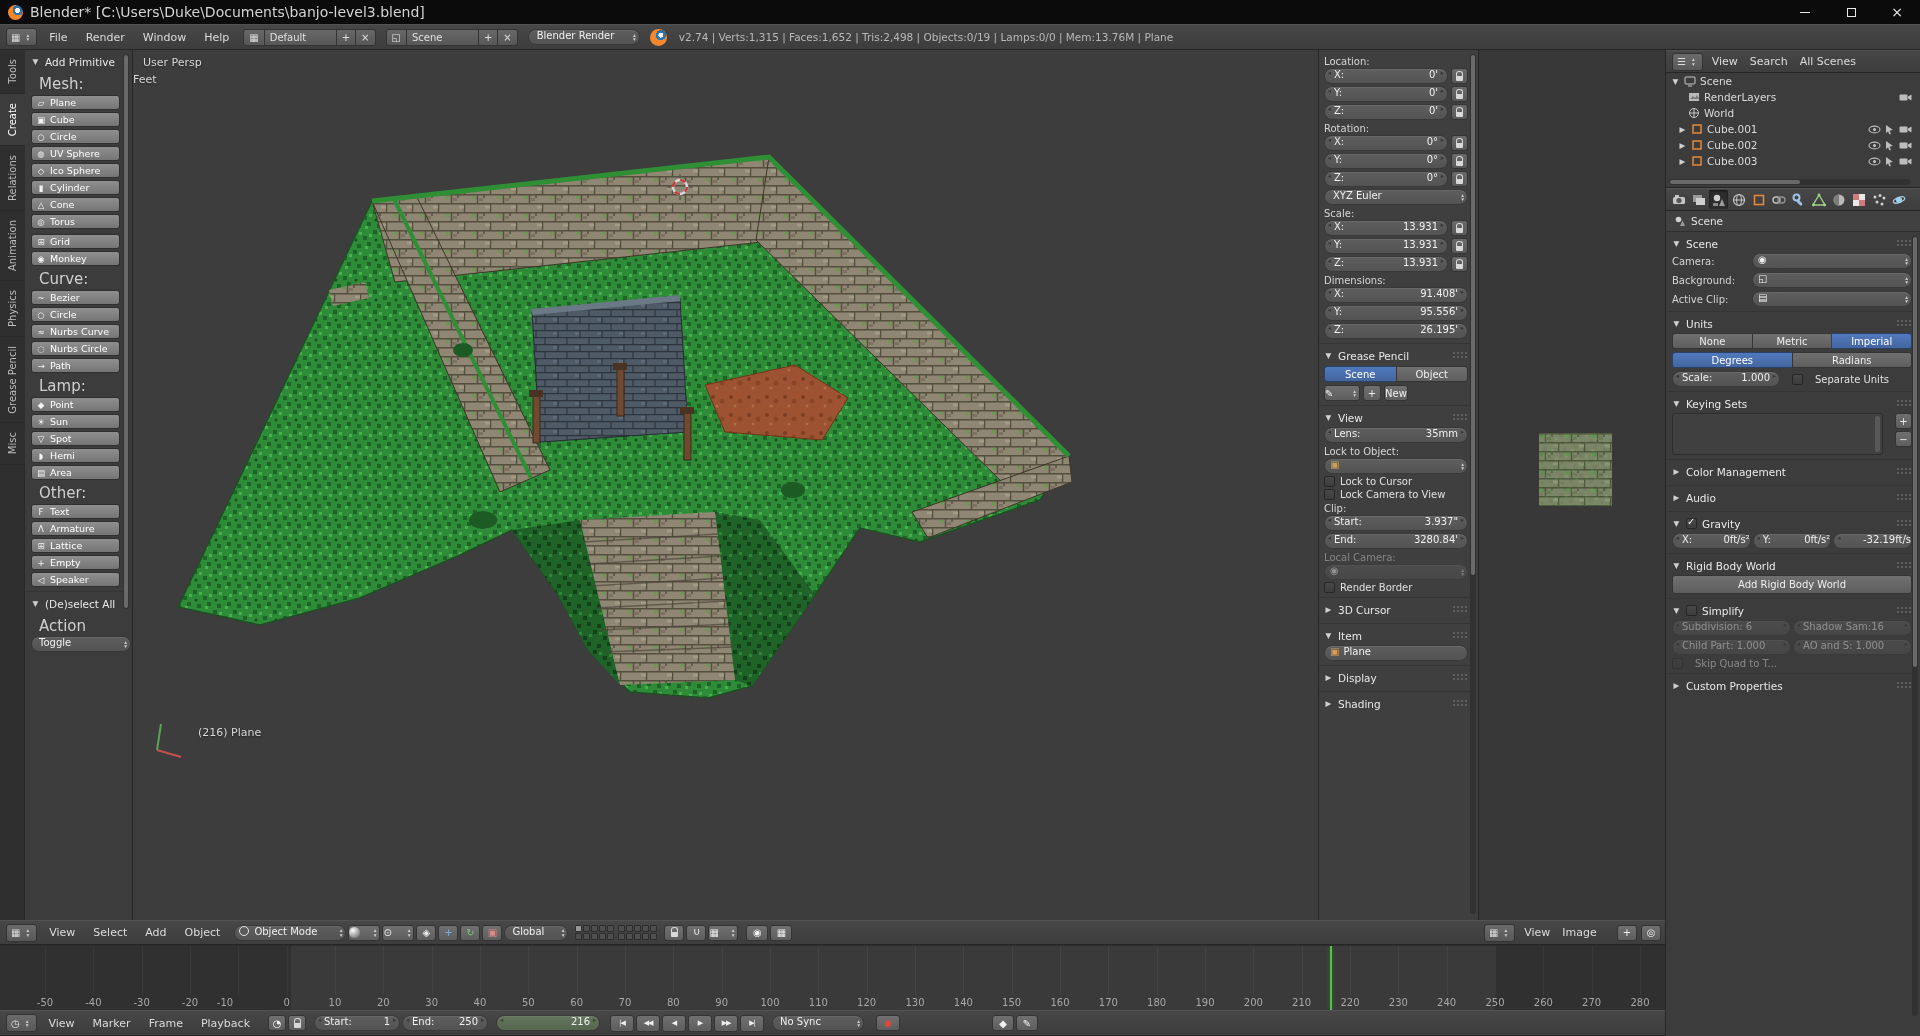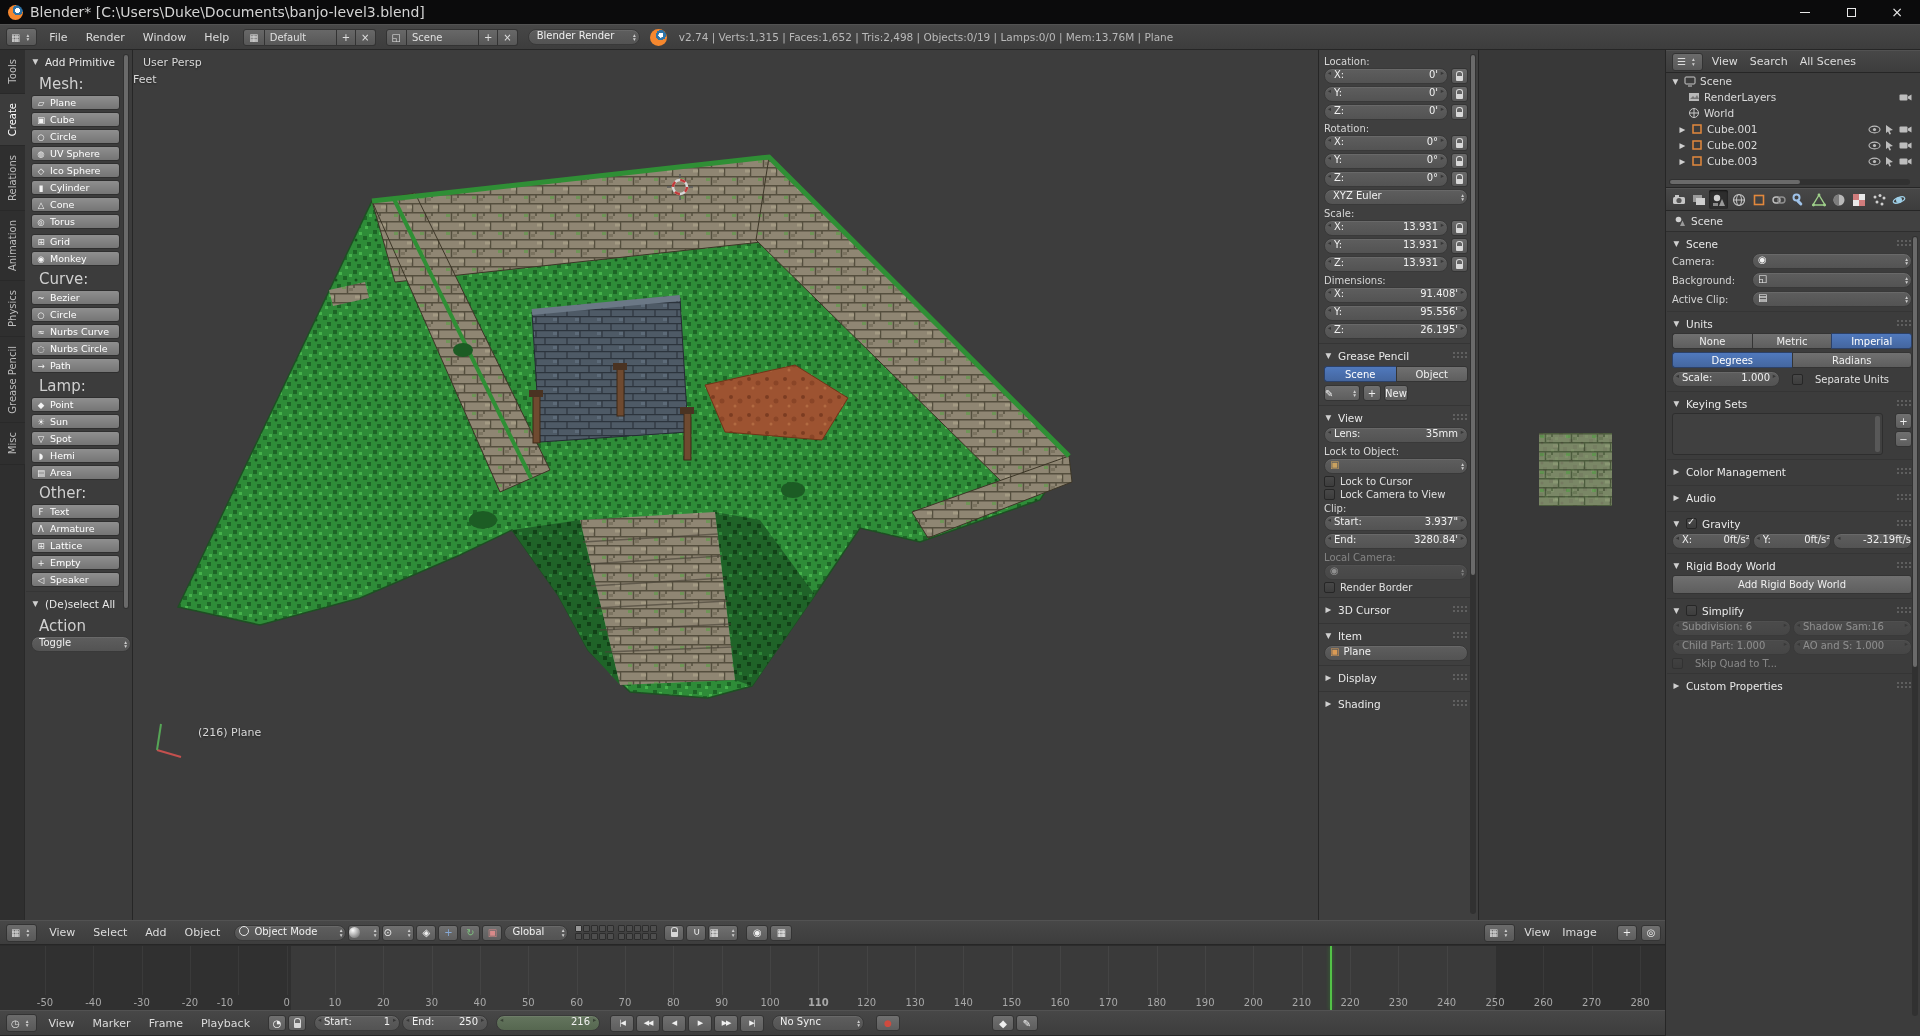--- a/index.html
+++ b/index.html
@@ -1187,21 +1187,21 @@
     <div class="tl-num" style="left: 576.663px;">60</div>
     <div class="tl-grid" style="left: 624.996px;"></div>
     <div class="tl-num" style="left: 624.996px;">70</div>
     <div class="tl-grid" style="left: 673.329px;"></div>
     <div class="tl-num" style="left: 673.329px;">80</div>
     <div class="tl-grid" style="left: 721.662px;"></div>
     <div class="tl-num" style="left: 721.662px;">90</div>
     <div class="tl-grid" style="left: 769.995px;"></div>
     <div class="tl-num" style="left: 769.995px;">100</div>
     <div class="tl-grid" style="left: 818.328px;"></div>
-    <div class="tl-num" style="left: 818.328px; font-weight: bold;">110</div>
+    <div class="tl-num" style="left: 818.328px;">110</div>
     <div class="tl-grid" style="left: 866.661px;"></div>
     <div class="tl-num" style="left: 866.661px;">120</div>
     <div class="tl-grid" style="left: 914.994px;"></div>
     <div class="tl-num" style="left: 914.994px; margin-top: 27px;">130</div>
     <div class="tl-grid" style="left: 963.327px;"></div>
     <div class="tl-num" style="left: 963.327px;">140</div>
     <div class="tl-grid" style="left: 1011.66px;"></div>
     <div class="tl-num" style="left: 1011.66px;">150</div>
     <div class="tl-grid" style="left: 1059.99px;"></div>
     <div class="tl-num" style="left: 1059.99px;">160</div>

